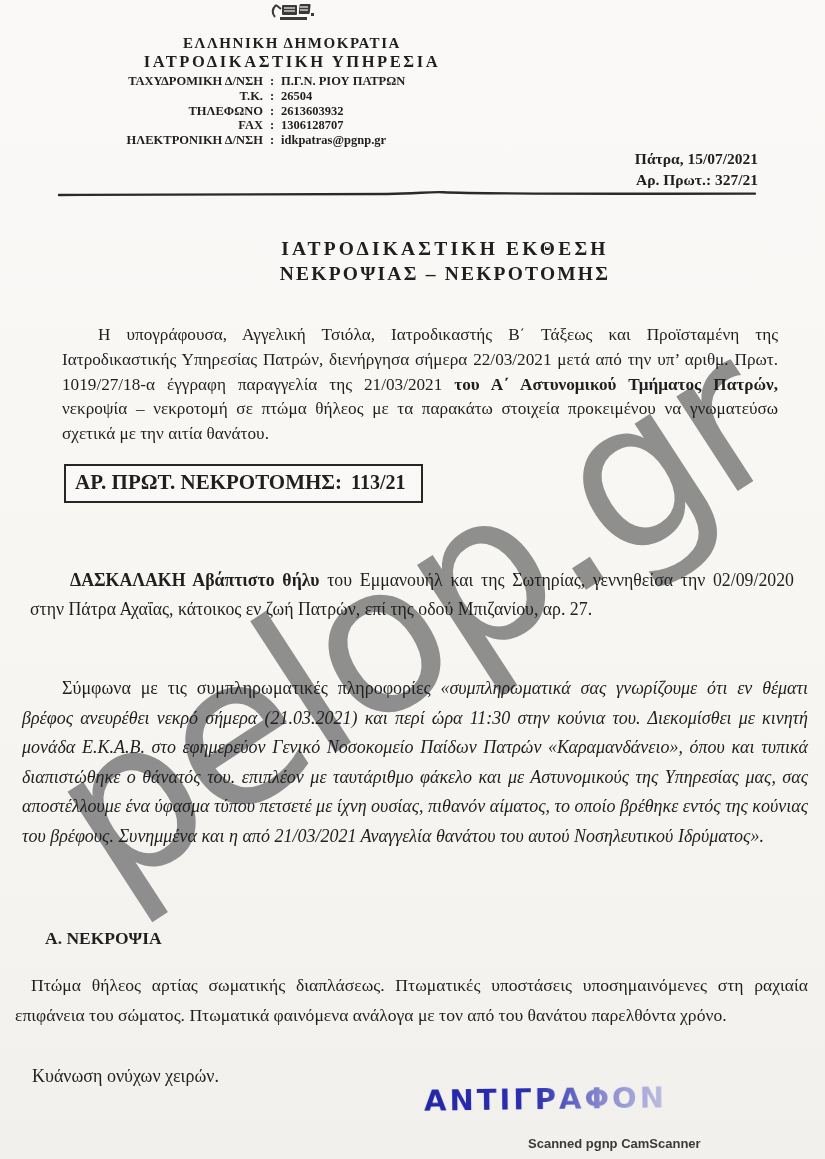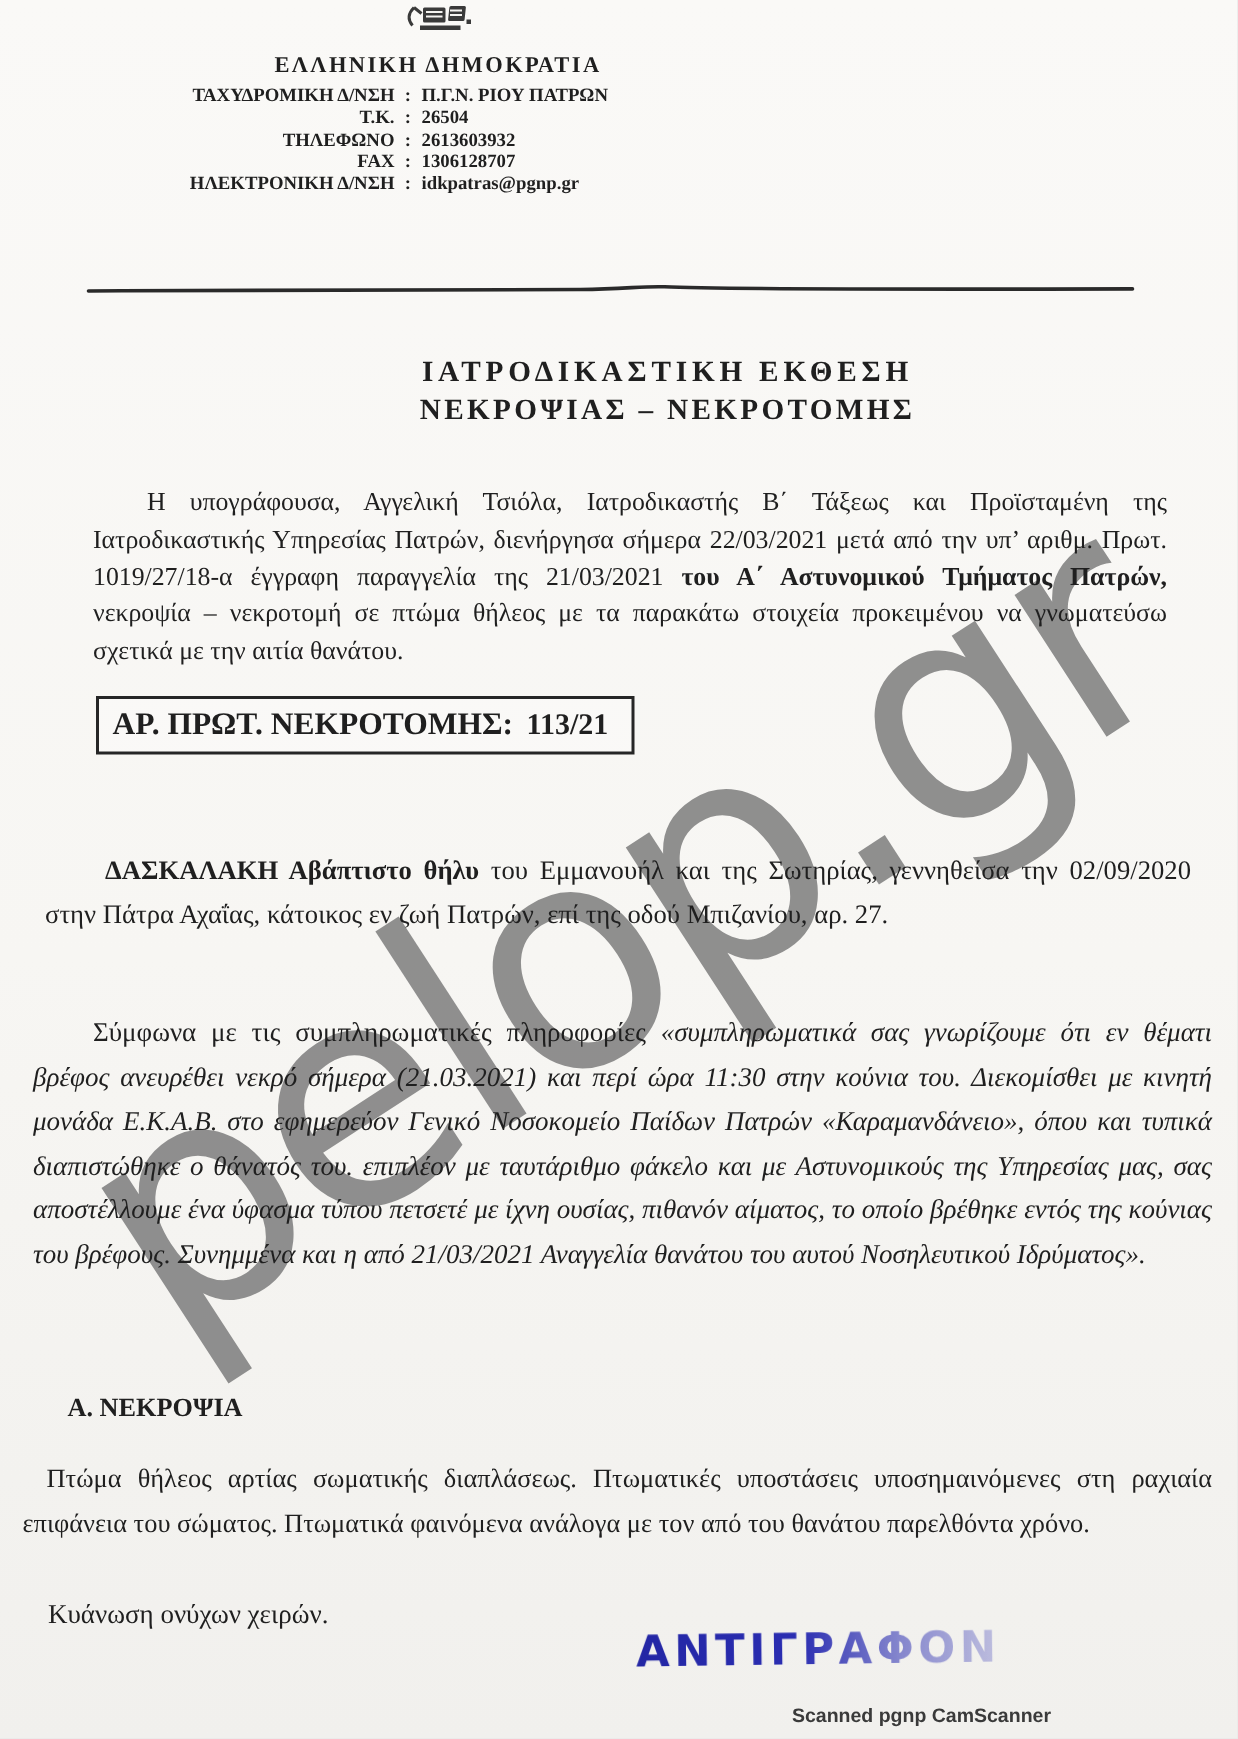--- a/index.html
+++ b/index.html
@@ -90,20 +90,21 @@
           </g>
           <g stroke="#f5f4f1" stroke-width="1.2">
             <line x1="17" y1="7" x2="28" y2="7"></line>
             <line x1="17" y1="10" x2="28" y2="10"></line>
             <line x1="33" y1="6" x2="41" y2="6"></line>
             <line x1="33" y1="9" x2="41" y2="9"></line>
           </g>
         </svg>
       </span>
       <div class="hdr-l1">ΕΛΛΗΝΙΚΗ ΔΗΜΟΚΡΑΤΙΑ</div>
+      <div class="hdr-l3">ΙΑΤΡΟΔΙΚΑΣΤΙΚΗ ΥΠΗΡΕΣΙΑ</div>
 
       <div class="contact">
         <div class="c-row">
           <span class="c-label">ΤΑΧΥΔΡΟΜΙΚΗ Δ/ΝΣΗ</span>
           <span class="c-sep">:</span>
           <span class="c-value">Π.Γ.Ν. ΡΙΟΥ ΠΑΤΡΩΝ</span>
         </div>
         <div class="c-row">
           <span class="c-label">Τ.Κ.</span>
           <span class="c-sep">:</span>
@@ -120,20 +121,24 @@
           <span class="c-value">1306128707</span>
         </div>
         <div class="c-row">
           <span class="c-label">ΗΛΕΚΤΡΟΝΙΚΗ Δ/ΝΣΗ</span>
           <span class="c-sep">:</span>
           <span class="c-value">idkpatras@pgnp.gr</span>
         </div>
       </div>
     </div>
 
+    <div class="dateblock">
+      <div>Πάτρα, 15/07/2021</div>
+      <div>Αρ. Πρωτ.: 327/21</div>
+    </div>
 
     <div class="rule">
       <svg width="702" height="10" viewBox="0 0 702 10">
         <path d="M2,6 C120,5 240,5.5 330,5 C360,4.7 372,2.6 386,3.2 C410,4.4 520,5 698,4.6" stroke="#2a2a2a" stroke-width="2.4" fill="none" stroke-linecap="round"></path>
       </svg>
     </div>
 
     <div class="doc-title">
       <div class="t1">ΙΑΤΡΟΔΙΚΑΣΤΙΚΗ ΕΚΘΕΣΗ</div>
       <div class="t2">ΝΕΚΡΟΨΙΑΣ – ΝΕΚΡΟΤΟΜΗΣ</div>

